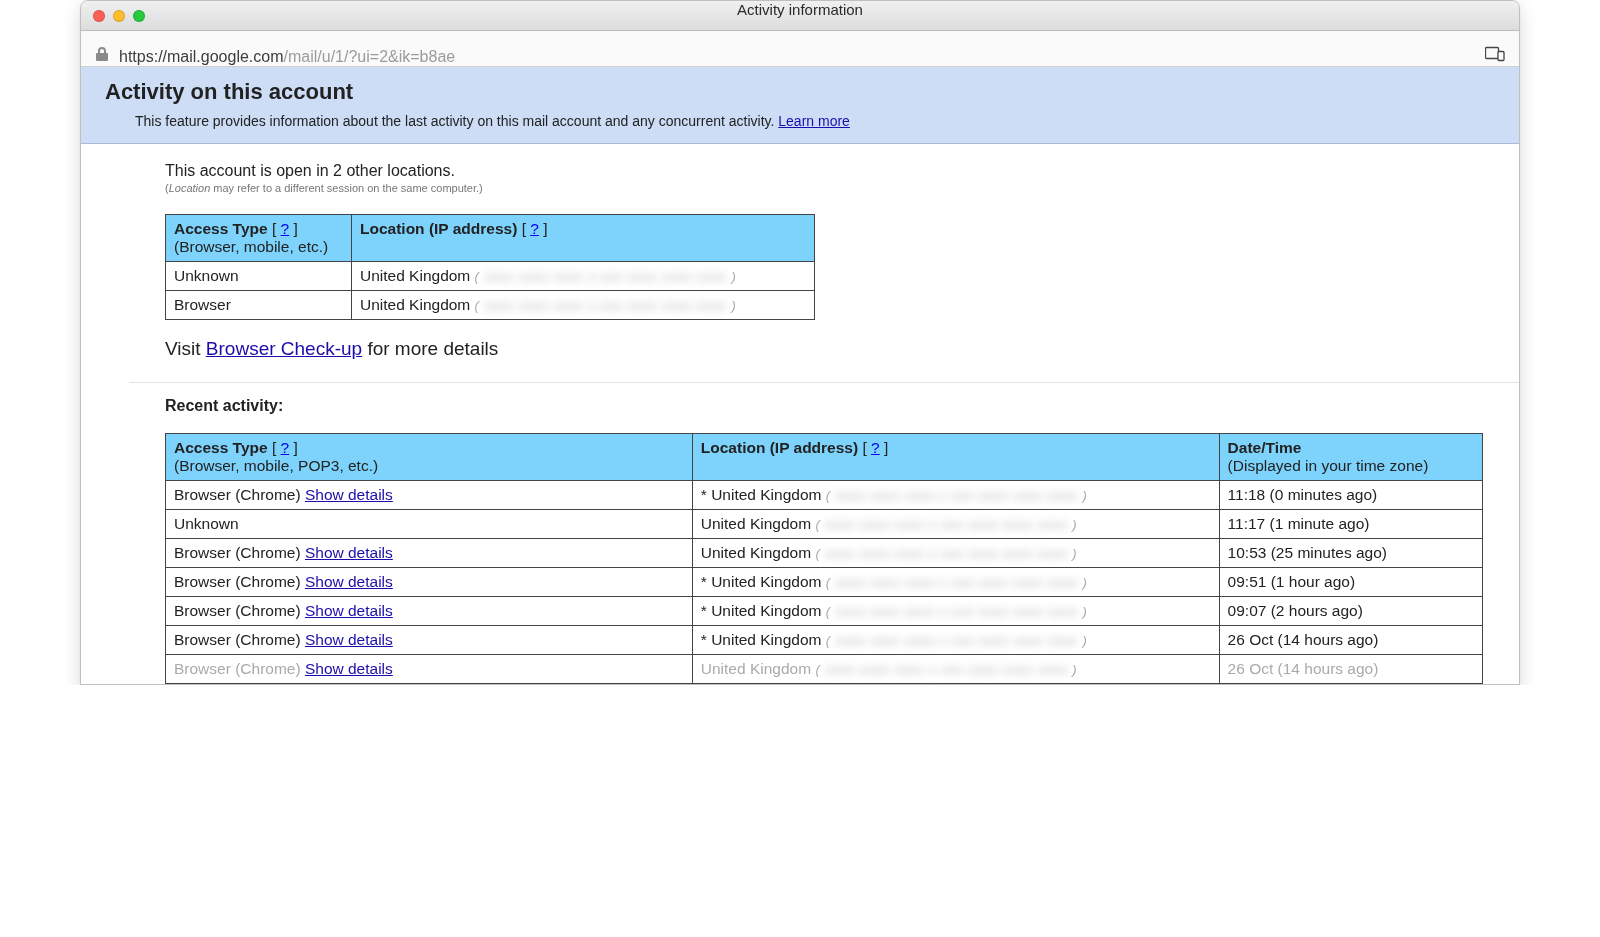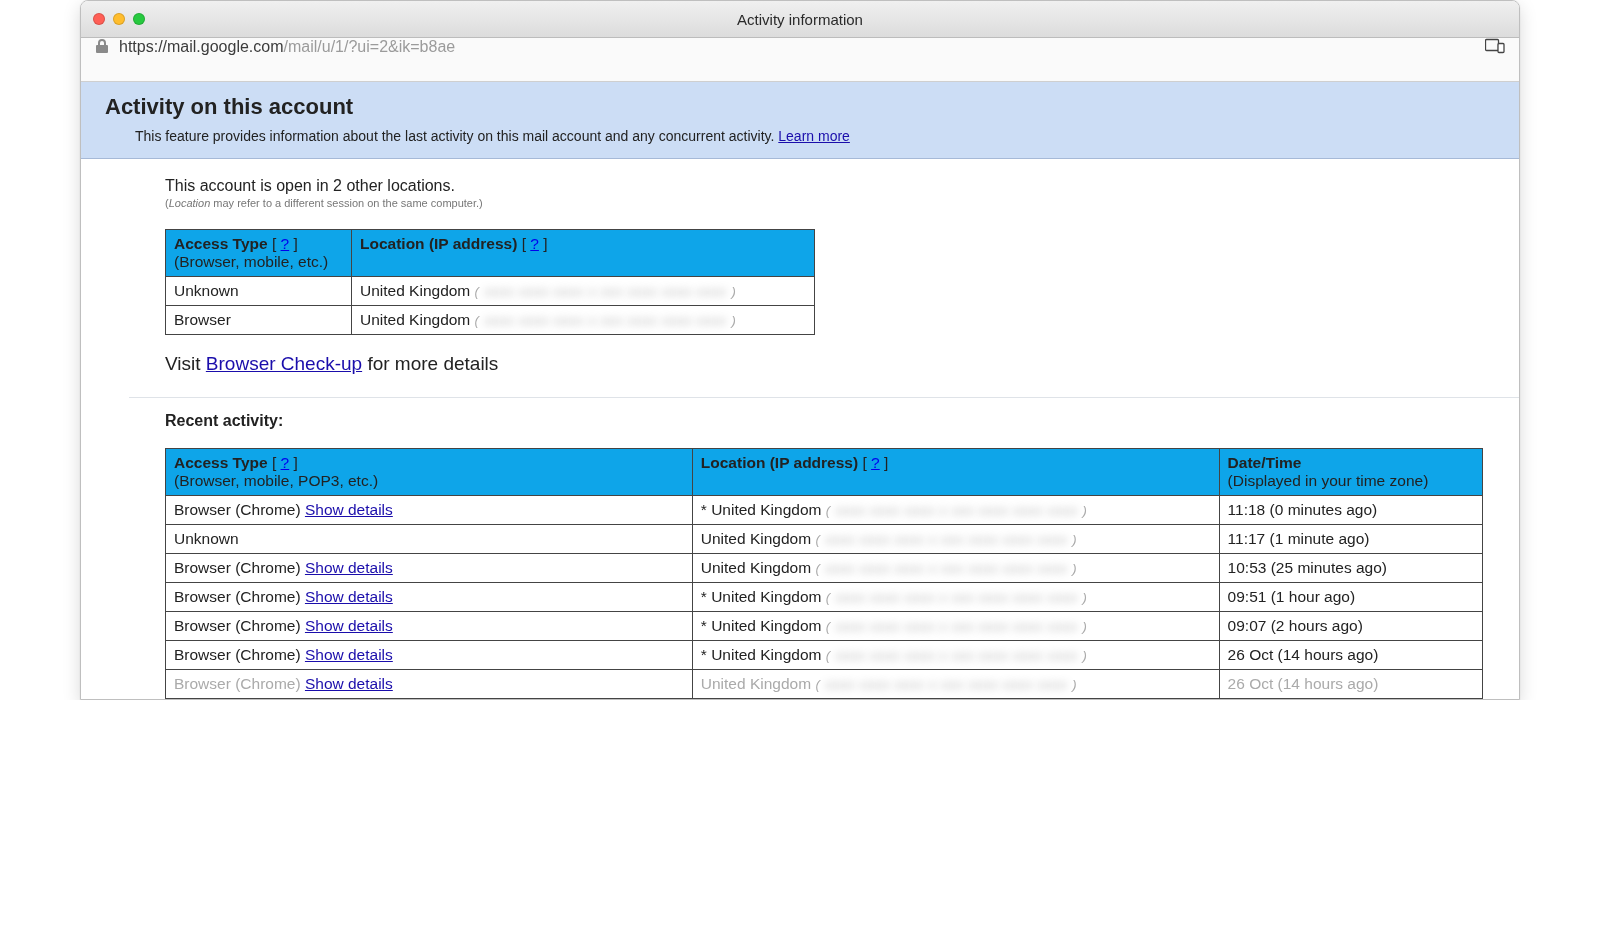--- a/index.html
+++ b/index.html
@@ -12,46 +12,45 @@
       padding: 0 80px;
     }
     .browser-frame {
       border: 1px solid #bfbfbf;
       border-radius: 8px 8px 0 0;
       overflow: hidden;
       box-shadow: 0 6px 18px rgba(0,0,0,0.15), 0 0 0 1px rgba(0,0,0,0.02);
       background: #fff;
     }
     .titlebar {
-      height: 37px;
+      height: 30px;
       background: linear-gradient(#f0f0f0, #dcdcdc);
       display: flex;
-      align-items: center;
       justify-content: center;
       position: relative;
       border-bottom: 1px solid #bcbcbc;
       font-size: 15px;
       color: #2a2a2a;
       font-weight: 500;
     }
     .traffic-lights {
       position: absolute;
       left: 12px; top: 50%;
       transform: translateY(-50%);
       display: flex; gap: 8px;
     }
     .tl-dot { width: 12px; height: 12px; border-radius: 50%; box-shadow: inset 0 0 0 1px rgba(0,0,0,0.15);}
     .tl-red { background:#ff5f56; }
     .tl-yellow { background:#ffbd2d; }
     .tl-green { background:#27c93f; }
     .addressbar {
-      height: 44px;
+      height: 36px;
       background: #fafafa;
       display: flex;
-      align-items: flex-start;
+      align-items: flex-end;
       padding: 0 14px;
       font-size: 16px;
       color: #9b9b9b;
       border-bottom: 1px solid #cfcfcf;
     }
     .lock-icon {
       margin-right: 10px;
       color: #888;
       flex: 0 0 auto;
     }
@@ -90,21 +89,21 @@
       border-collapse: collapse;
       font-size:15.5px;
     }
     table th, table td {
       border: 1px solid #444;
       text-align: left;
       padding: 5px 8px;
       vertical-align: top;
     }
     table thead th {
-      background:#0ea5e9;
+      background:#7dd3fc;
       font-weight: bold;
     }
     .sub { font-weight: normal; display:block; }
     .help { font-weight: normal; }
     .help a { text-decoration: underline; }
     .concurrent-table { width: 650px; margin-bottom: 18px;}
     .concurrent-table th:first-child { width: 186px; }
     .visit-line { font-size:19px; margin-bottom:22px; }
     .divider { height:1px; background:#dfe3e8; margin-left:-36px; margin-right:-36px; margin-bottom:14px;}
     .recent-table { width: 100%; }

